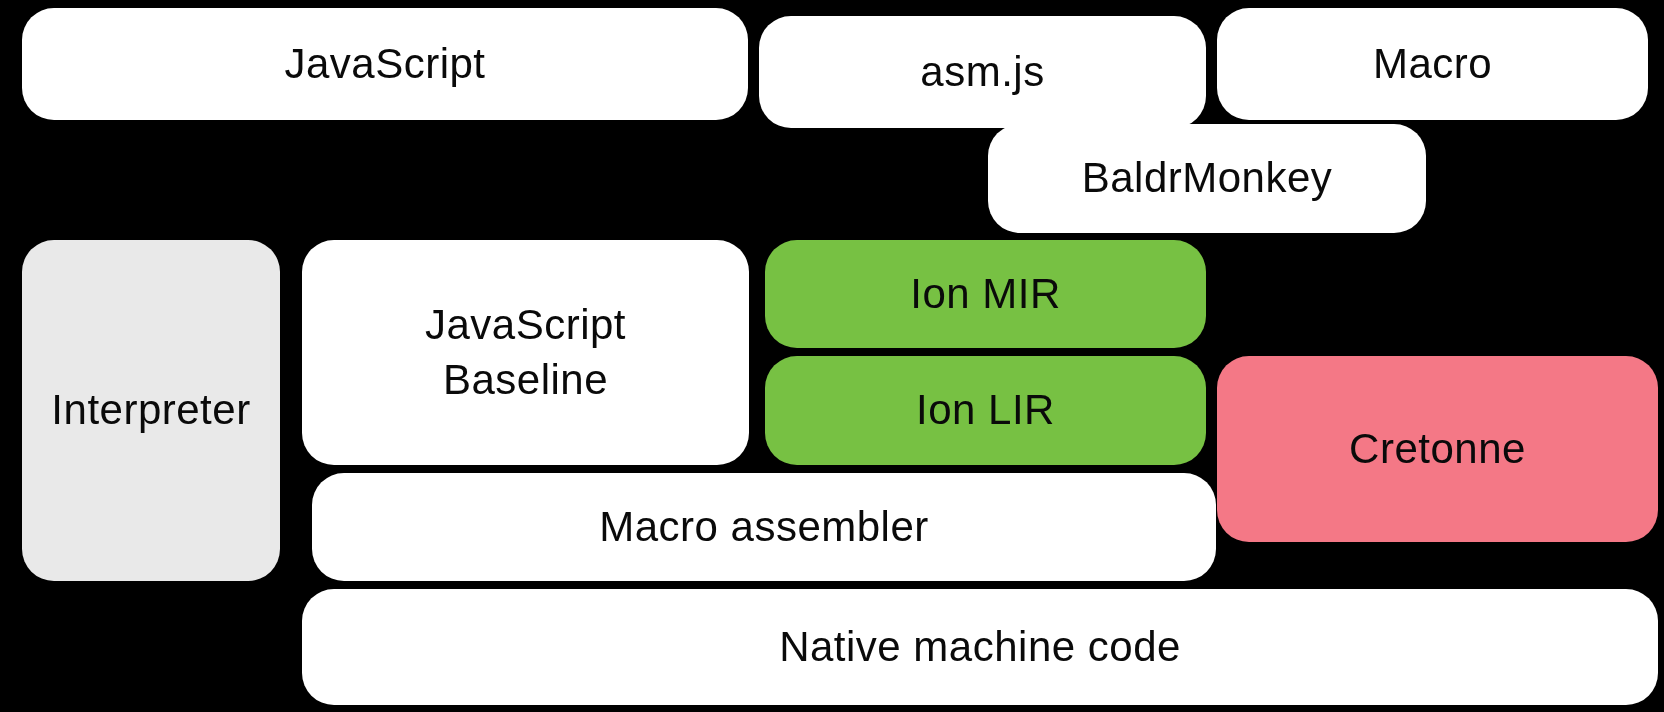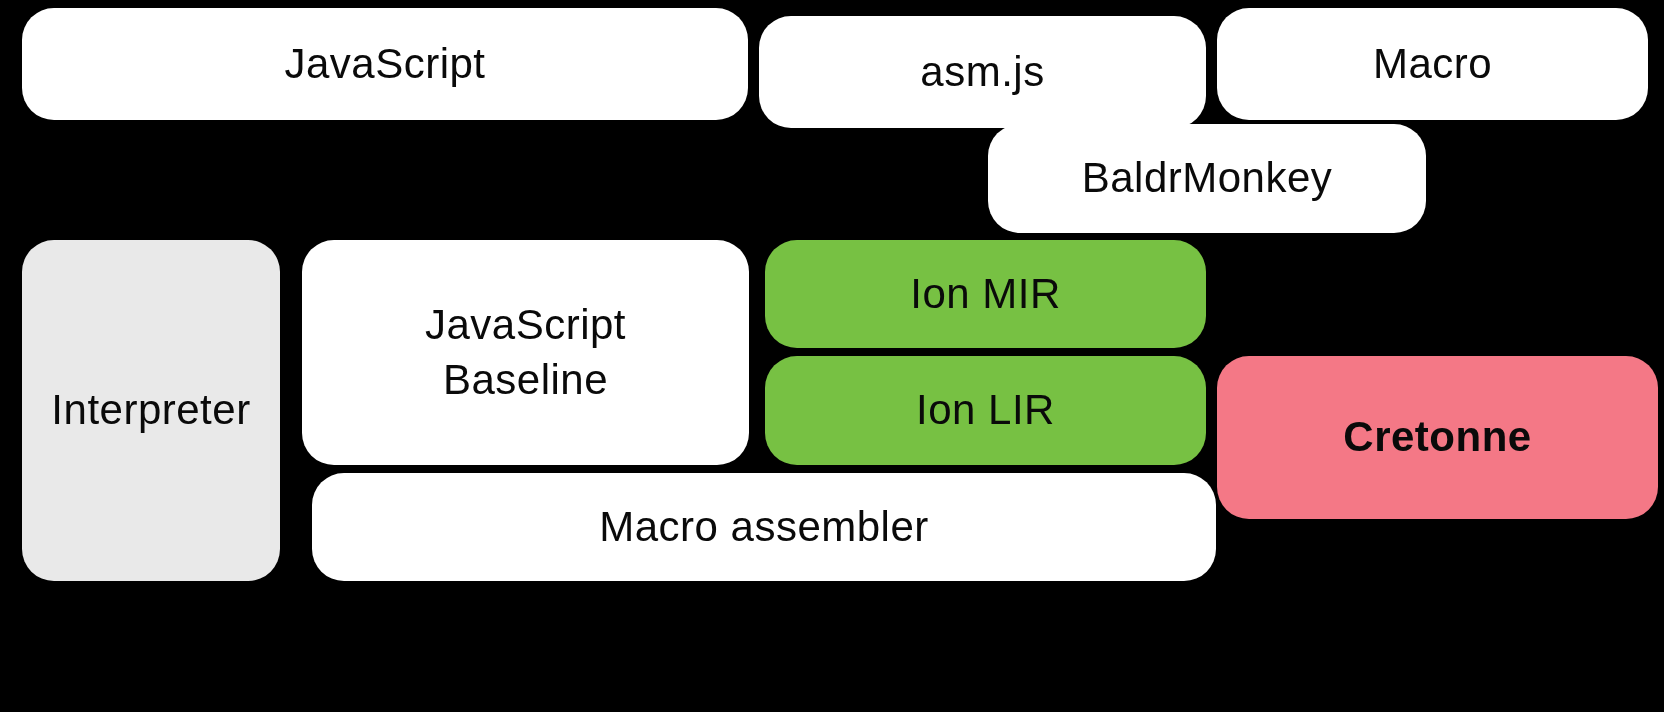--- a/index.html
+++ b/index.html
@@ -39,21 +39,21 @@
   
   .n-javascript   { left: 22px;   top: 8px;   width: 726px;  height: 112px; }
   .n-asmjs        { left: 759px;  top: 16px;   width: 447px;  height: 112px; }
   .n-wasm         { left: 1217px; top: 8px;   width: 431px;  height: 112px; }
   .n-bytecode     { left: 22px;   top: 124px; width: 947px;  height: 109px; }
   .n-baldrmonkey  { left: 980px;  top: 124px; width: 438px;  height: 109px; margin-left: 8px; }
   .n-interpreter  { left: 22px;   top: 240px; width: 258px;  height: 341px; border-radius: 32px; }
   .n-baseline     { left: 302px;  top: 240px; width: 447px;  height: 225px; }
   .n-ionmir       { left: 765px;  top: 240px; width: 441px;  height: 108px; }
   .n-ionlir       { left: 765px;  top: 356px; width: 441px;  height: 109px; }
-  .n-cretonne     { left: 1217px; top: 356px; width: 441px;  height: 163px; font-weight: bold; }
+  .n-cretonne     { left: 1217px; top: 356px; width: 441px;  height: 186px; }
   .n-macroasm     { left: 312px;  top: 473px; width: 904px;  height: 108px; }
   .n-native       { left: 302px;  top: 589px; width: 1356px; height: 116px; }
 </style>
 </head>
 <body>
 
 <div class="canvas">
 
   <div class="node fill-white n-javascript">
     <span class="label">JavaScript</span>
@@ -90,14 +90,17 @@
   </div>
 
   <div class="node fill-pink n-cretonne">
     <span class="label">Cretonne</span>
   </div>
 
   <div class="node fill-white n-macroasm">
     <span class="label">Macro assembler</span>
   </div>
 
+  <div class="node fill-white n-native">
+    <span class="label">Native machine code</span>
+  </div>
 
 </div>
 
 </body></html>

